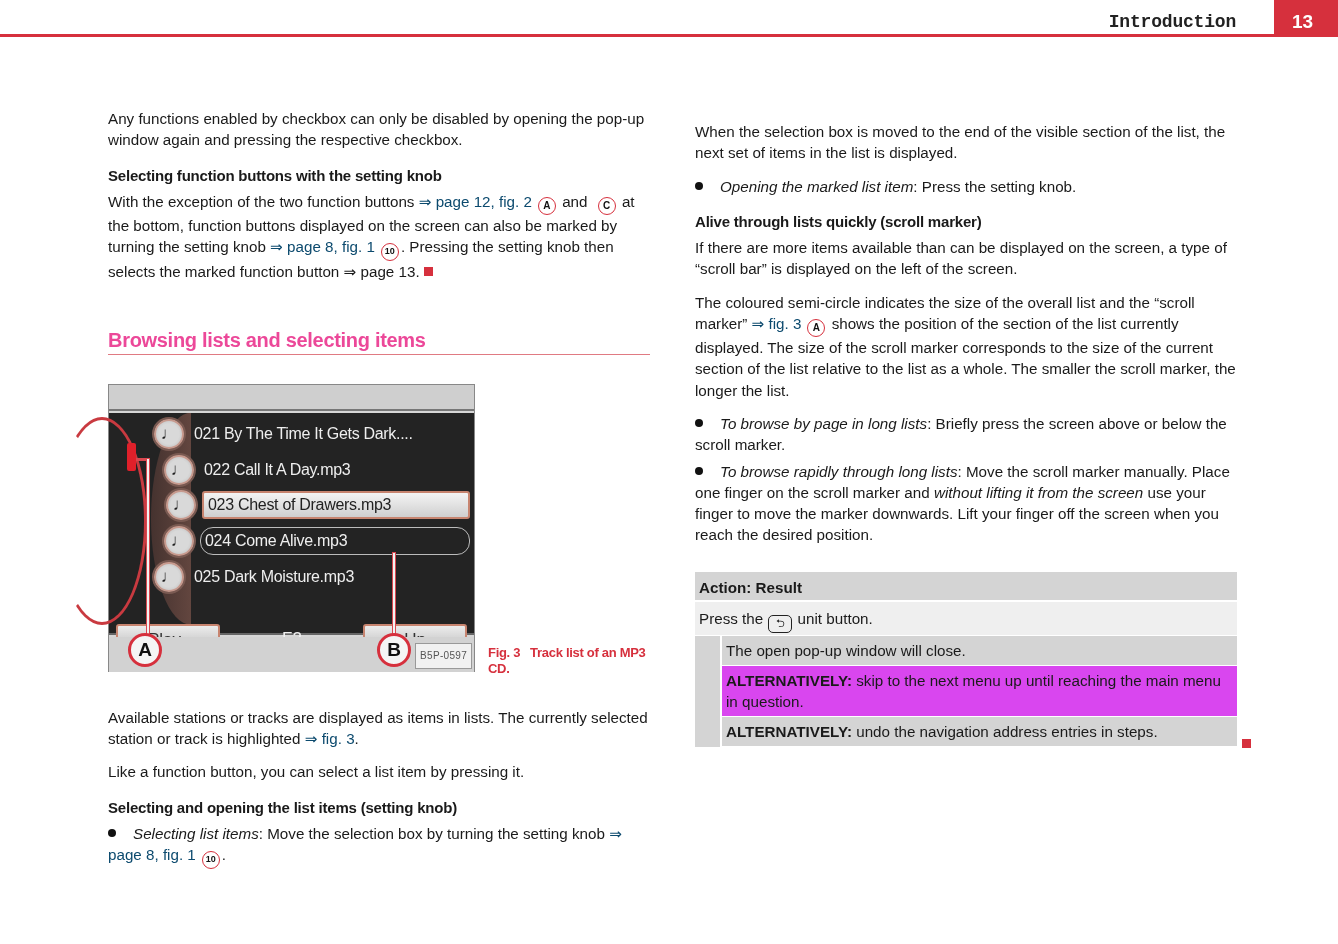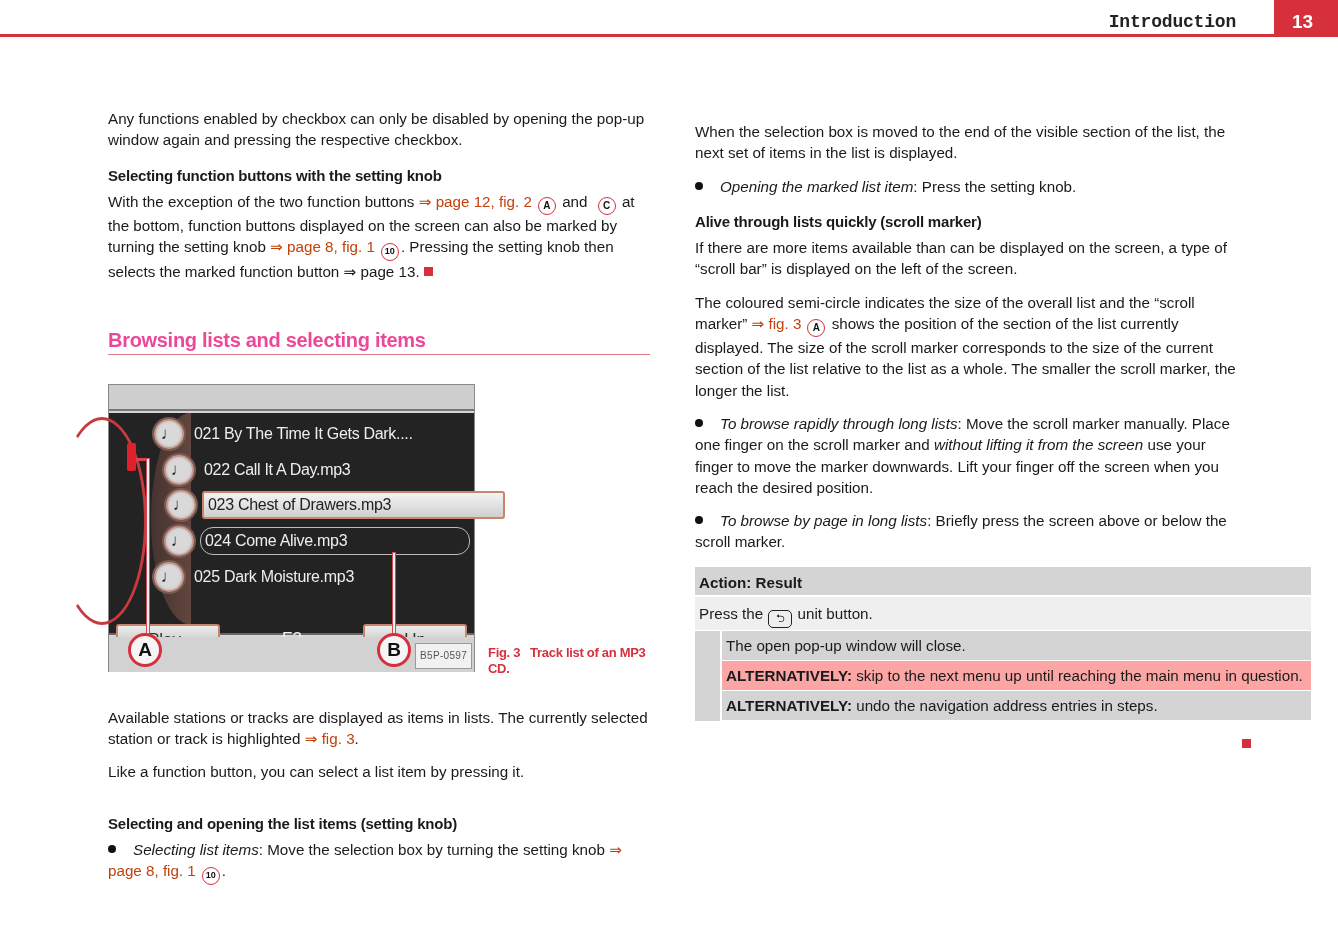--- a/index.html
+++ b/index.html
@@ -10,21 +10,21 @@
   .header-rule { position: absolute; left: 0; top: 34px; width: 1338px; height: 3px; background: #d6303d; }
   .header-title { position: absolute; right: 102px; top: 12px; font-size: 18px; font-weight: bold; color: #222; letter-spacing: -0.2px; font-family: Liberation Mono, monospace; }
   .page-num { position: absolute; left: 1274px; top: 0; width: 64px; height: 37px; background: #d6303d; color: #fff; font-size: 19px; font-weight: bold; padding: 11px 0 0 18px; }
 
   .col { position: absolute; width: 548px; font-size: 15.2px; line-height: 21.3px; }
   .col-left { left: 108px; top: 108px; }
   .col-right { left: 695px; top: 121px; width: 545px; }
 
   p { margin-bottom: 12px; }
   .sub { font-weight: bold; font-size: 15px; margin-bottom: 5px; letter-spacing: -0.2px; }
-  .ref { color: #c2410c; }
+  .ref { color: #0c4a6e; }
   em { font-style: italic; }
   .stop { display: inline-block; width: 9px; height: 9px; background: #d6303d; margin-left: 4px; vertical-align: 1px; }
   .callout { display: inline-block; width: 18px; height: 18px; border: 1.6px solid #d6303d; border-radius: 50%; font-size: 10px; font-weight: bold; color: #111; text-align: center; line-height: 15px; vertical-align: -2px; margin: 0 2px 0 6px; }
   .bullet { display: inline-block; width: 25px; }
   .bullet::before { content: ""; display: inline-block; width: 8px; height: 8px; border-radius: 50%; background: #111; vertical-align: 2px; }
 
   .section-title { font-size: 20px; font-weight: bold; color: #ec4899; letter-spacing: -0.3px; padding-bottom: 2px; border-bottom: 1.5px solid #e07a82; margin-top: 48px; margin-bottom: 29px; width: 542px; }
 
   
   .figure { position: relative; width: 367px; height: 288px; border: 1px solid #888; background: #d6d6d6; }
@@ -41,29 +41,29 @@
   .label-box { height: 28px; display: flex; align-items: center; padding-left: 4px; width: 260px; margin-left: -6px; }
   .fig-btn { position: absolute; top: 211px; height: 32px; background: linear-gradient(180deg, #ececec, #b5b5b5); border: 2px solid #c7846f; border-radius: 3px; color: #333; font-size: 17px; text-align: center; line-height: 28px; }
   .fig-f2 { position: absolute; top: 211px; left: 113px; width: 140px; height: 32px; color: #f0f0f0; font-size: 17px; text-align: center; line-height: 30px; }
   .leader { position: absolute; background: #d8474f; }
   .leader-in { position: absolute; background: #f2f2f2; }
   .fig-callout { position: absolute; width: 34px; height: 34px; border: 3px solid #d6303d; border-radius: 50%; background: #f5f5f5; font-size: 19px; font-weight: bold; color: #111; text-align: center; line-height: 28px; }
   .fig-code { position: absolute; right: 2px; bottom: 2px; background: #f1f1f1; border: 1px solid #999; font-size: 10px; color: #555; padding: 1px 4px; letter-spacing: .3px; }
   .fig-caption { position: absolute; left: 488px; top: 645px; width: 170px; font-size: 13px; line-height: 15.5px; font-weight: bold; color: #d6303d; letter-spacing: -0.3px; }
 
   
-  .table { width: 616px; margin-top: 14px; font-size: 15.2px; }
+  .table { width: 542px; margin-top: 26px; font-size: 15.2px; }
   .t-head { background: #d4d4d4; padding: 5px 4px; font-weight: bold; height: 30px; border-bottom: 2px solid #fff; }
   .t-action { background: #efefef; padding: 6px 4px 4px; height: 34px; border-bottom: 1px solid #fff; }
   .t-results { display: flex; }
   .t-gutter { width: 27px; background: #d4d4d4; border-right: 2px solid #fff; }
   .t-rows { flex: 1; }
   .t-row { padding: 4px 4px 4px 4px; border-bottom: 1px solid #fff; line-height: 21px; }
   .t-row.dark { background: #d4d4d4; }
-  .t-row.light { background: #fca5a5; }
+  .t-row.light { background: #d946ef; }
   .t-row b { font-weight: bold; }
   .keycap { display: inline-block; width: 24px; height: 18px; border: 1.3px solid #222; border-radius: 5px; font-size: 11px; text-align: center; line-height: 15px; vertical-align: -3px; margin: 0 1px; }
   .table-stop { position: absolute; left: 1242px; top: 739px; width: 9px; height: 9px; background: #d6303d; }
 </style>
 </head>
 <body>
 
 <div class="header-title">Introduction</div>
 <div class="page-num">13</div>
 <div class="header-rule"></div>
@@ -90,21 +90,21 @@
       <div class="track" style="left:45px;top:7px">
         <span class="note">♩</span>
         <span class="label-box">021 By The Time It Gets Dark....</span>
       </div>
       <div class="track" style="left:55px;top:43px">
         <span class="note">♩</span>
         <span class="label-box">022 Call It A Day.mp3</span>
       </div>
       <div class="track selected" style="left:57px;top:78px">
         <span class="note">♩</span>
-        <span class="label-box" style="width:303px">023 Chest of Drawers.mp3</span>
+        <span class="label-box" style="width:268px">023 Chest of Drawers.mp3</span>
       </div>
       <div class="track boxed" style="left:55px;top:114px">
         <span class="note">♩</span>
         <span class="label-box" style="width:270px">024 Come Alive.mp3</span>
       </div>
       <div class="track" style="left:45px;top:150px">
         <span class="note">♩</span>
         <span class="label-box">025 Dark Moisture.mp3</span>
       </div>
 
@@ -121,38 +121,38 @@
     <div class="leader-in" style="left:284px;top:168px;width:2px;height:89px"></div>
 
     <div class="fig-callout" style="left:19px;top:248px">A</div>
     <div class="fig-callout" style="left:268px;top:248px">B</div>
     <div class="fig-code">B5P-0597</div>
   </div>
 
   <div style="margin-top:35px">
     <p><span>Available stations or tracks are displayed as items in lists. The currently selected station or track is highlighted </span><a class="ref">⇒ fig. 3</a>.</p>
     <p>Like a function button, you can select a list item by pressing it.</p>
-    <div class="sub" style="margin-top:30px">Selecting and opening the list items (setting knob)</div>
+    <div class="sub" style="margin-top:14px">Selecting and opening the list items (setting knob)</div>
     <p><span class="bullet"></span><em>Selecting list items</em><span>: Move the selection box by turning the setting knob </span><a class="ref">⇒ page 8, fig. 1</a><span class="callout" style="font-size:9px">10</span>.</p>
   </div>
 </div>
 
 <div class="fig-caption">
   <span>Fig. 3</span>&nbsp;&nbsp;&nbsp;<span>Track list of an MP3 CD.</span>
 </div>
 
 <div class="col col-right">
   <p>When the selection box is moved to the end of the visible section of the list, the next set of items in the list is displayed.</p>
   <p><span class="bullet"></span><em>Opening the marked list item</em><span>: Press the setting knob.</span></p>
 
   <div class="sub" style="margin-top:14px">Alive through lists quickly (scroll marker)</div>
   <p>If there are more items available than can be displayed on the screen, a type of “scroll bar” is displayed on the left of the screen.</p>
   <p><span>The coloured semi-circle indicates the size of the overall list and the “scroll marker” </span><a class="ref">⇒ fig. 3</a><span class="callout">A</span><span> shows the position of the section of the list currently displayed. The size of the scroll marker corresponds to the size of the current section of the list relative to the list as a whole. The smaller the scroll marker, the longer the list.</span></p>
+  <p style="margin-bottom:5px"><span class="bullet"></span><em>To browse by page in long lists</em><span>: Briefly press the screen above or below the scroll marker.</span></p>
   <p><span class="bullet"></span><em>To browse rapidly through long lists</em><span>: Move the scroll marker manually. Place one finger on the scroll marker and </span><em>without lifting it from the screen</em><span> use your finger to move the marker downwards. Lift your finger off the screen when you reach the desired position.</span></p>
-  <p style="margin-bottom:5px"><span class="bullet"></span><em>To browse by page in long lists</em><span>: Briefly press the screen above or below the scroll marker.</span></p>
 
 
   <div class="table">
     <div class="t-head">Action: Result</div>
     <div class="t-action">
       <span>Press the </span><span class="keycap">⮌</span><span> unit button.</span>
     </div>
     <div class="t-results">
       <div class="t-gutter"></div>
       <div class="t-rows">

